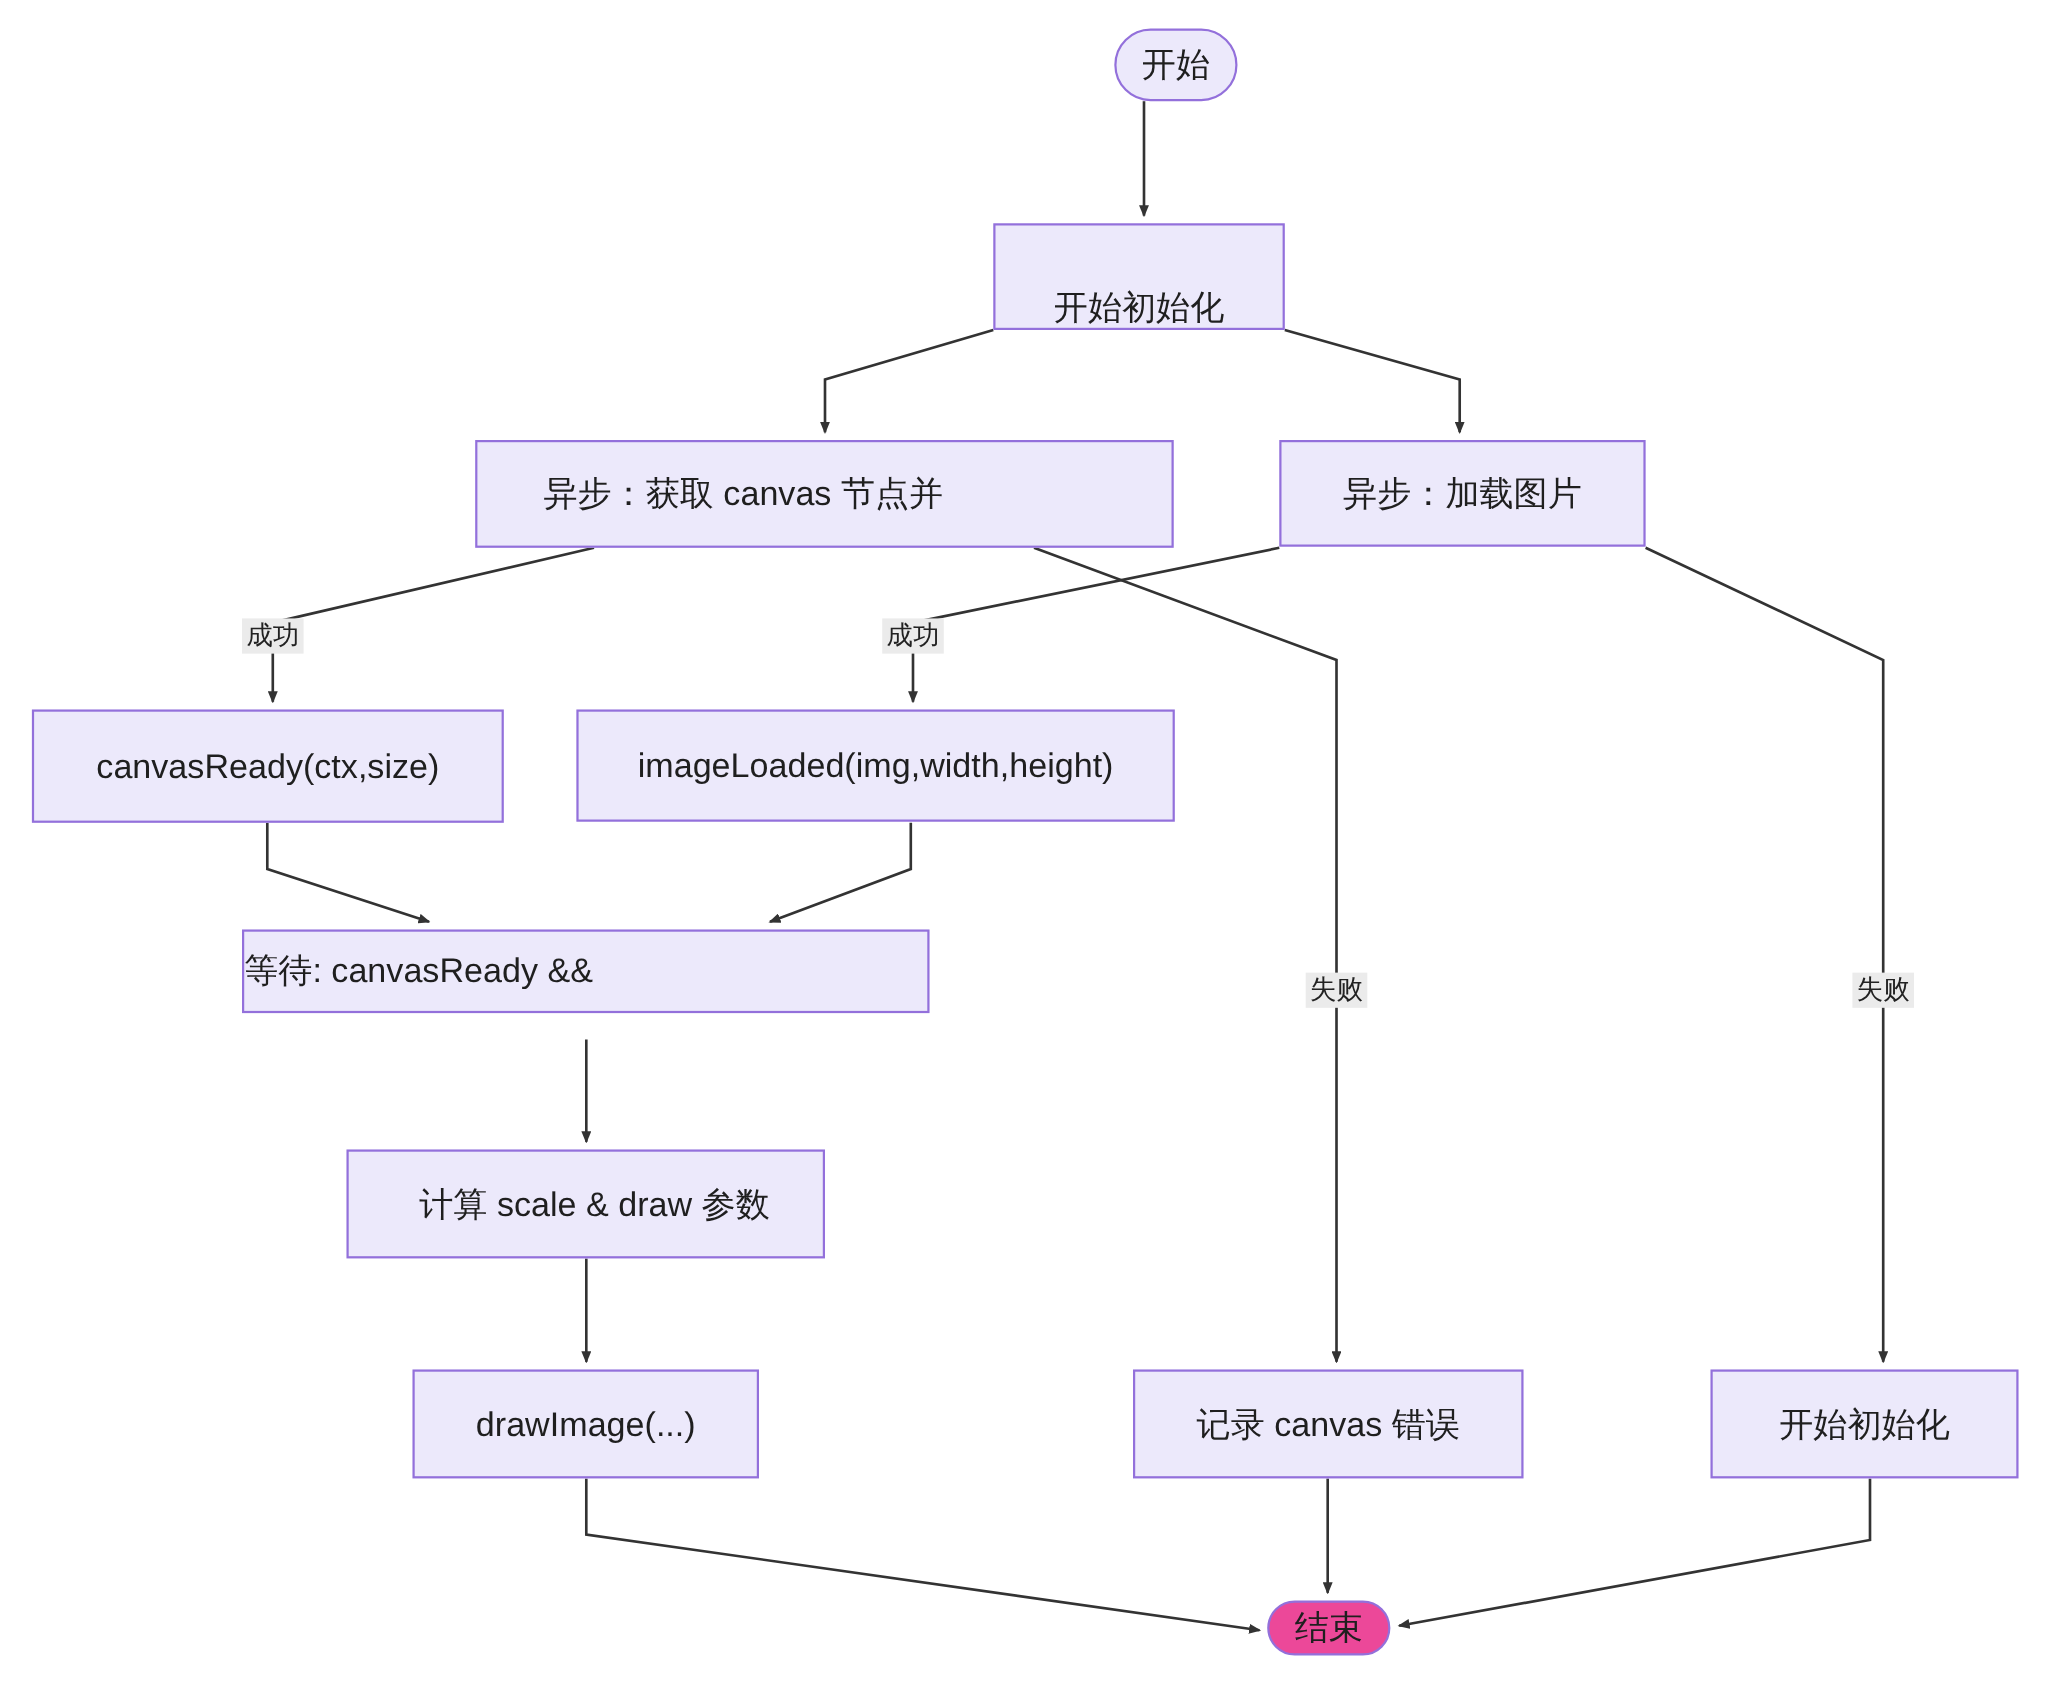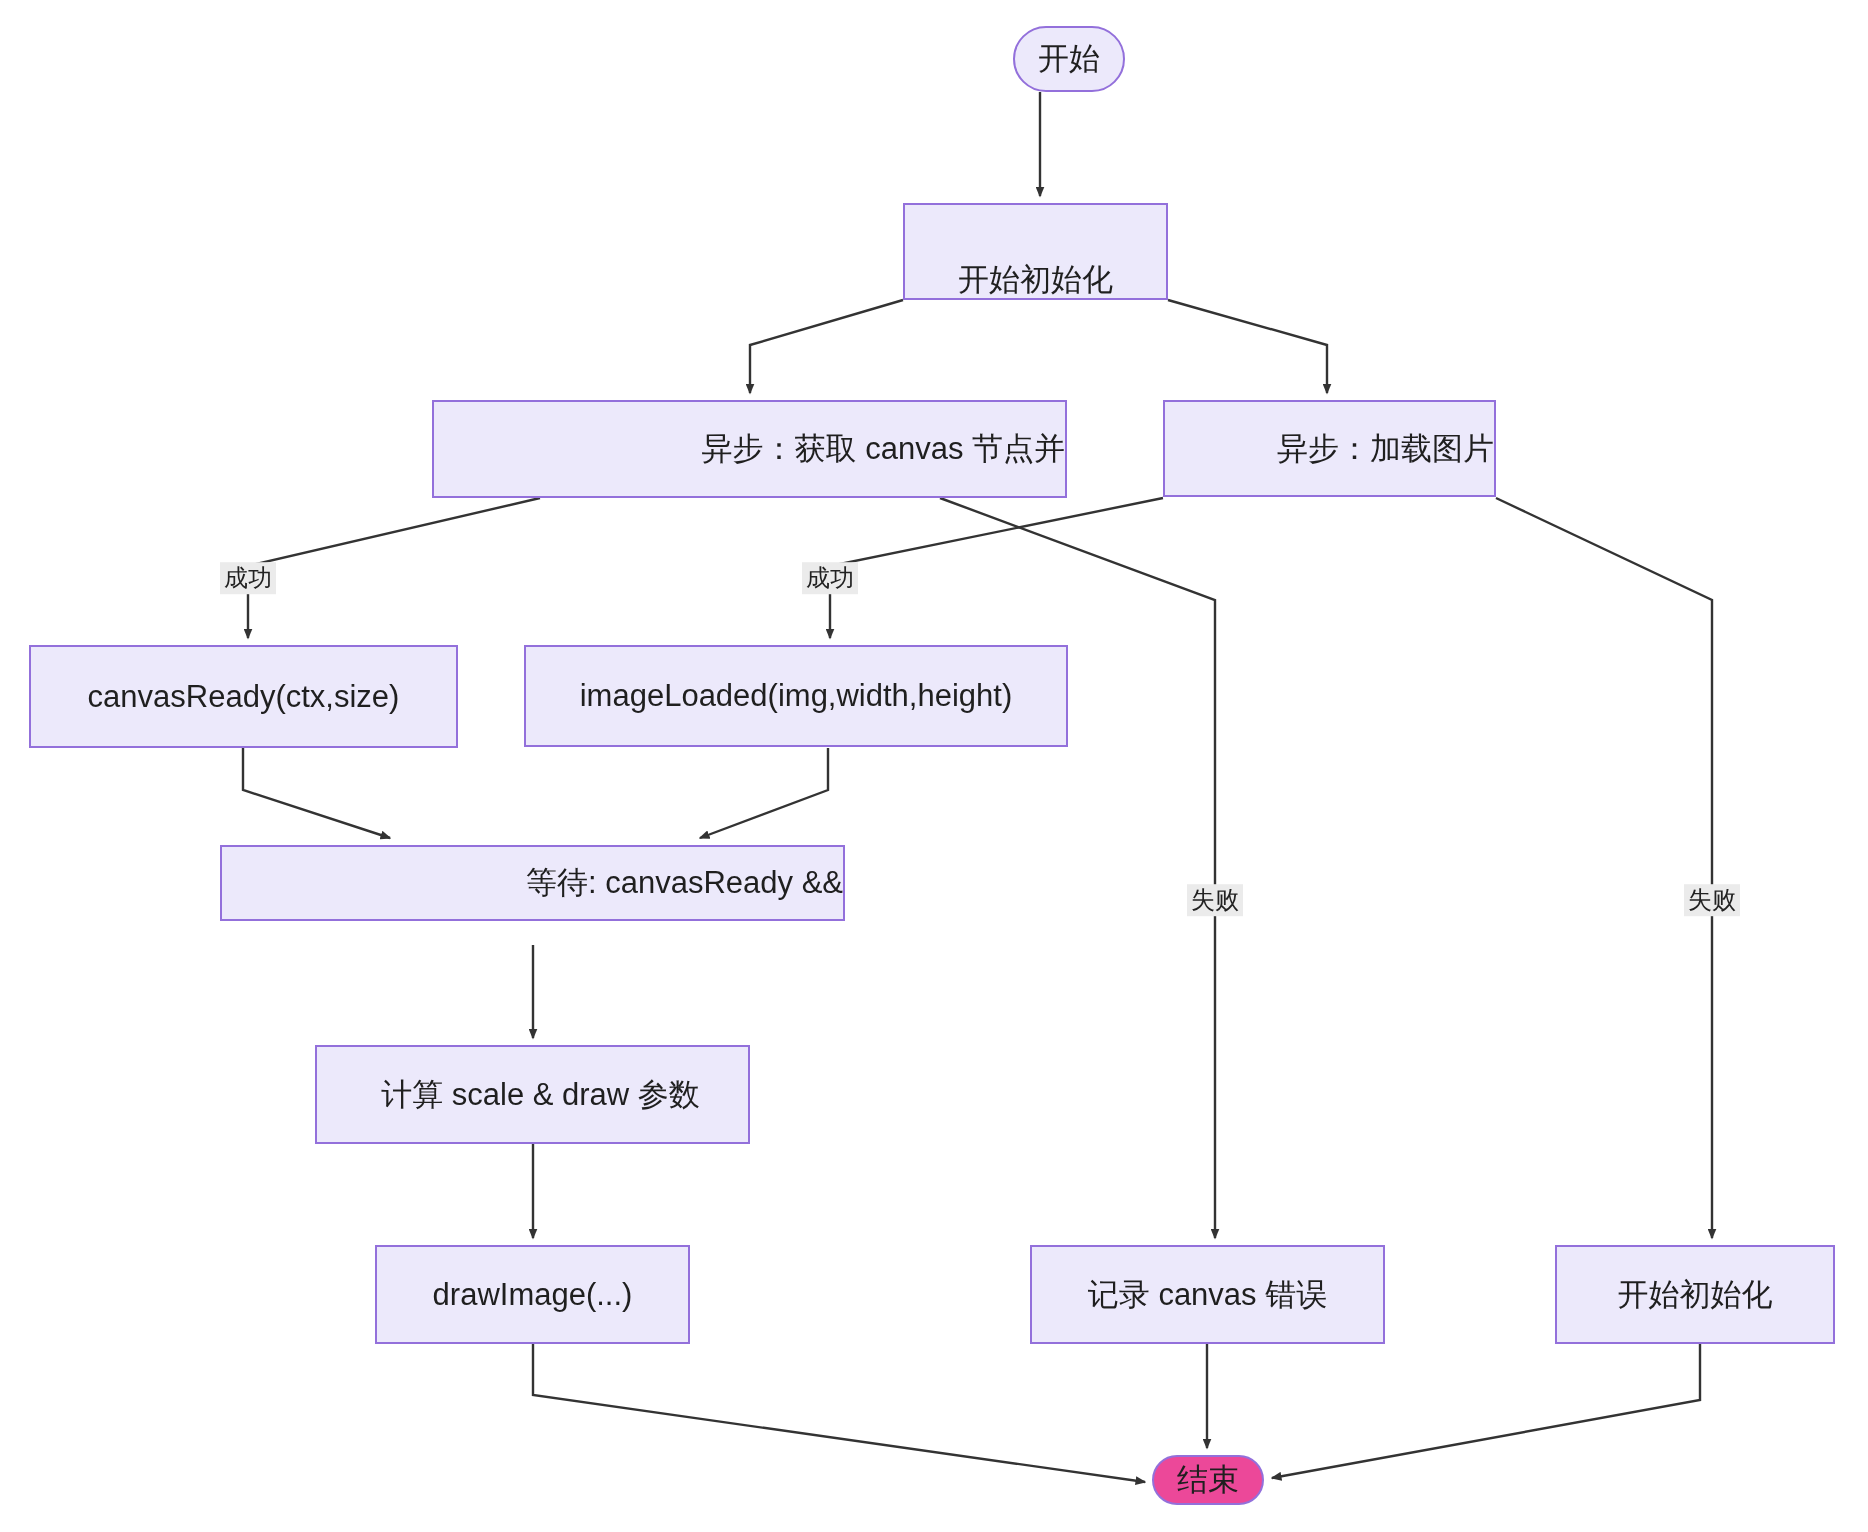--- a/index.html
+++ b/index.html
@@ -51,21 +51,21 @@
   .node.stadium {
     border-radius: 999px;
     justify-content: flex-end;
   }
   .node-label {
     display: block;
     width: 100%;
     text-align: center;
   }
   .node.left-text .node-label {
-    text-align: right;
+    text-align: left;
   }
   .edge-label {
     position: absolute;
     background: #ebebeb;
     color: #222222;
     font-size: 24px;
     line-height: 1.15;
     padding: 2px 4px;
     white-space: nowrap;
     transform: translate(-50%, -50%);

